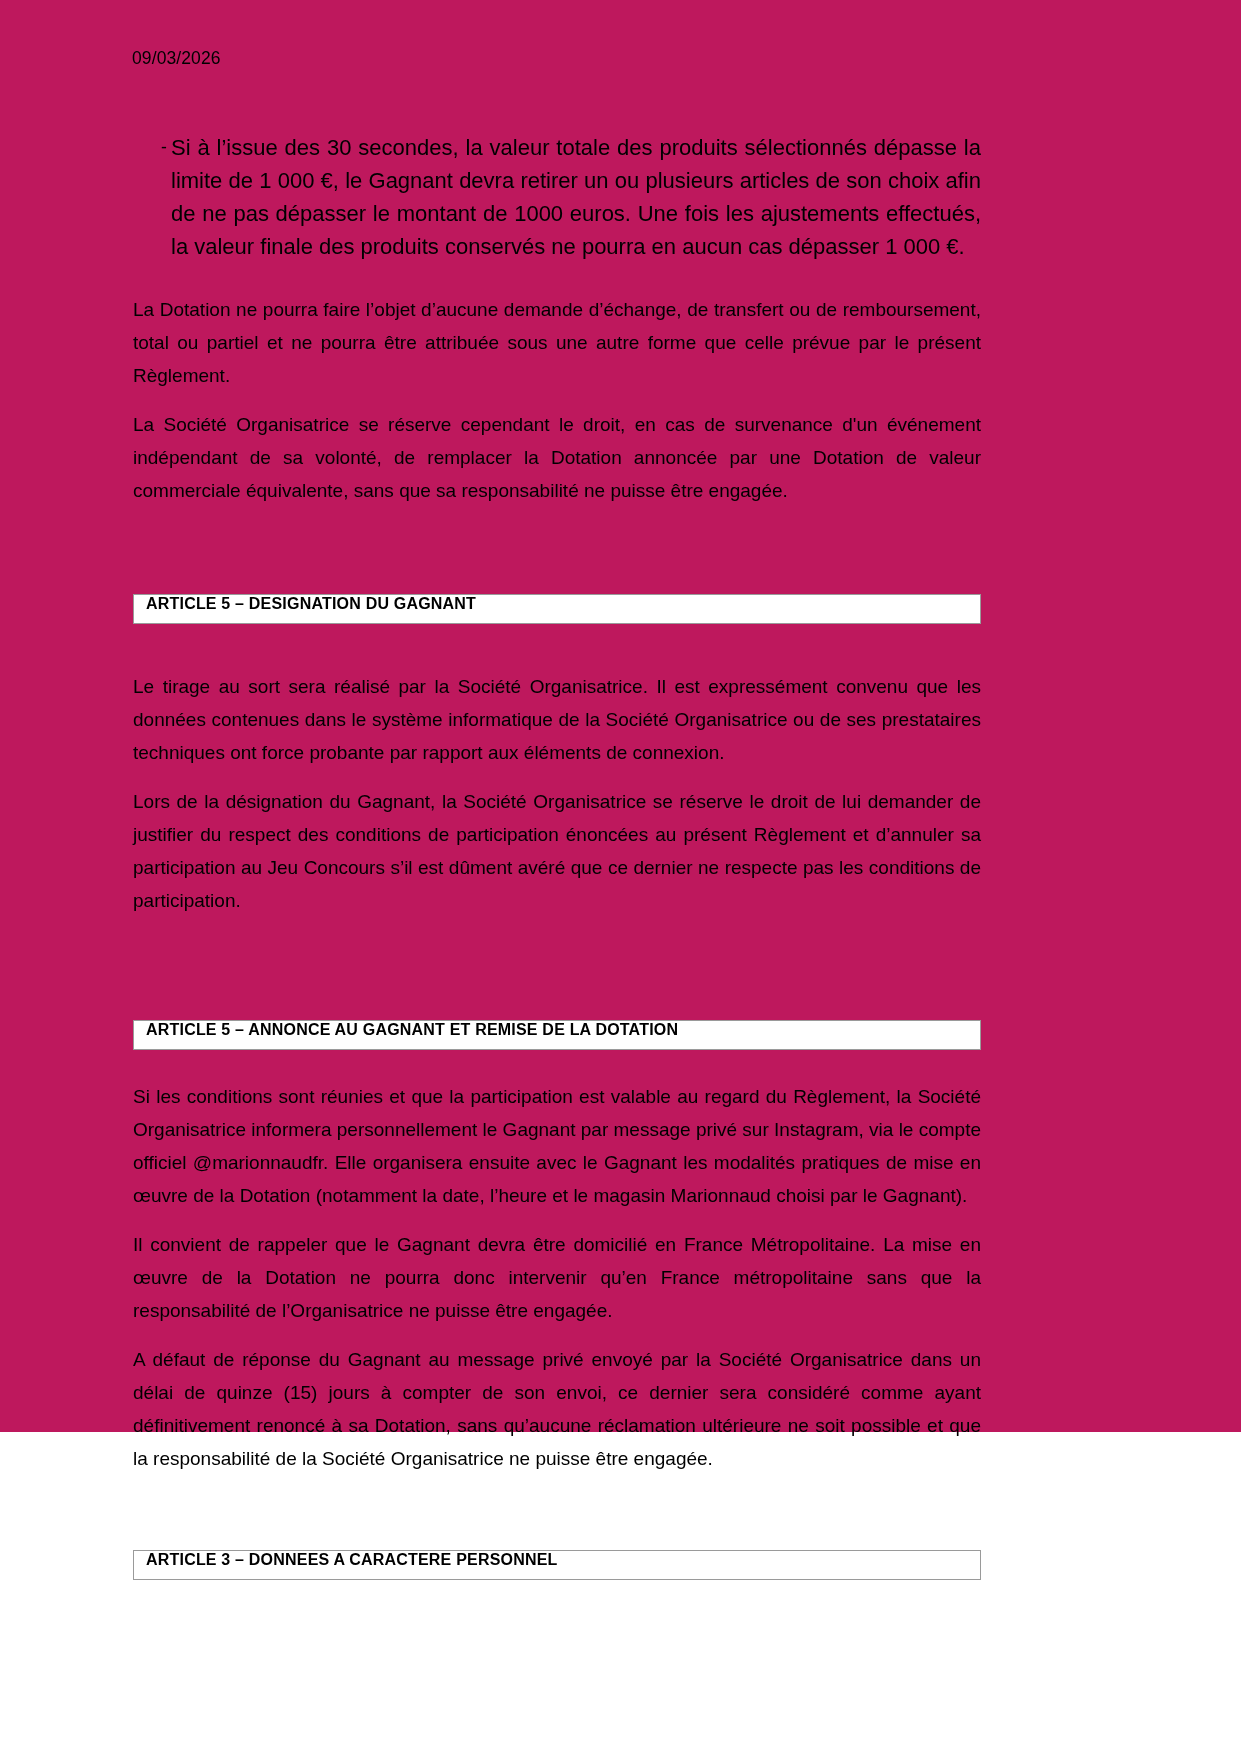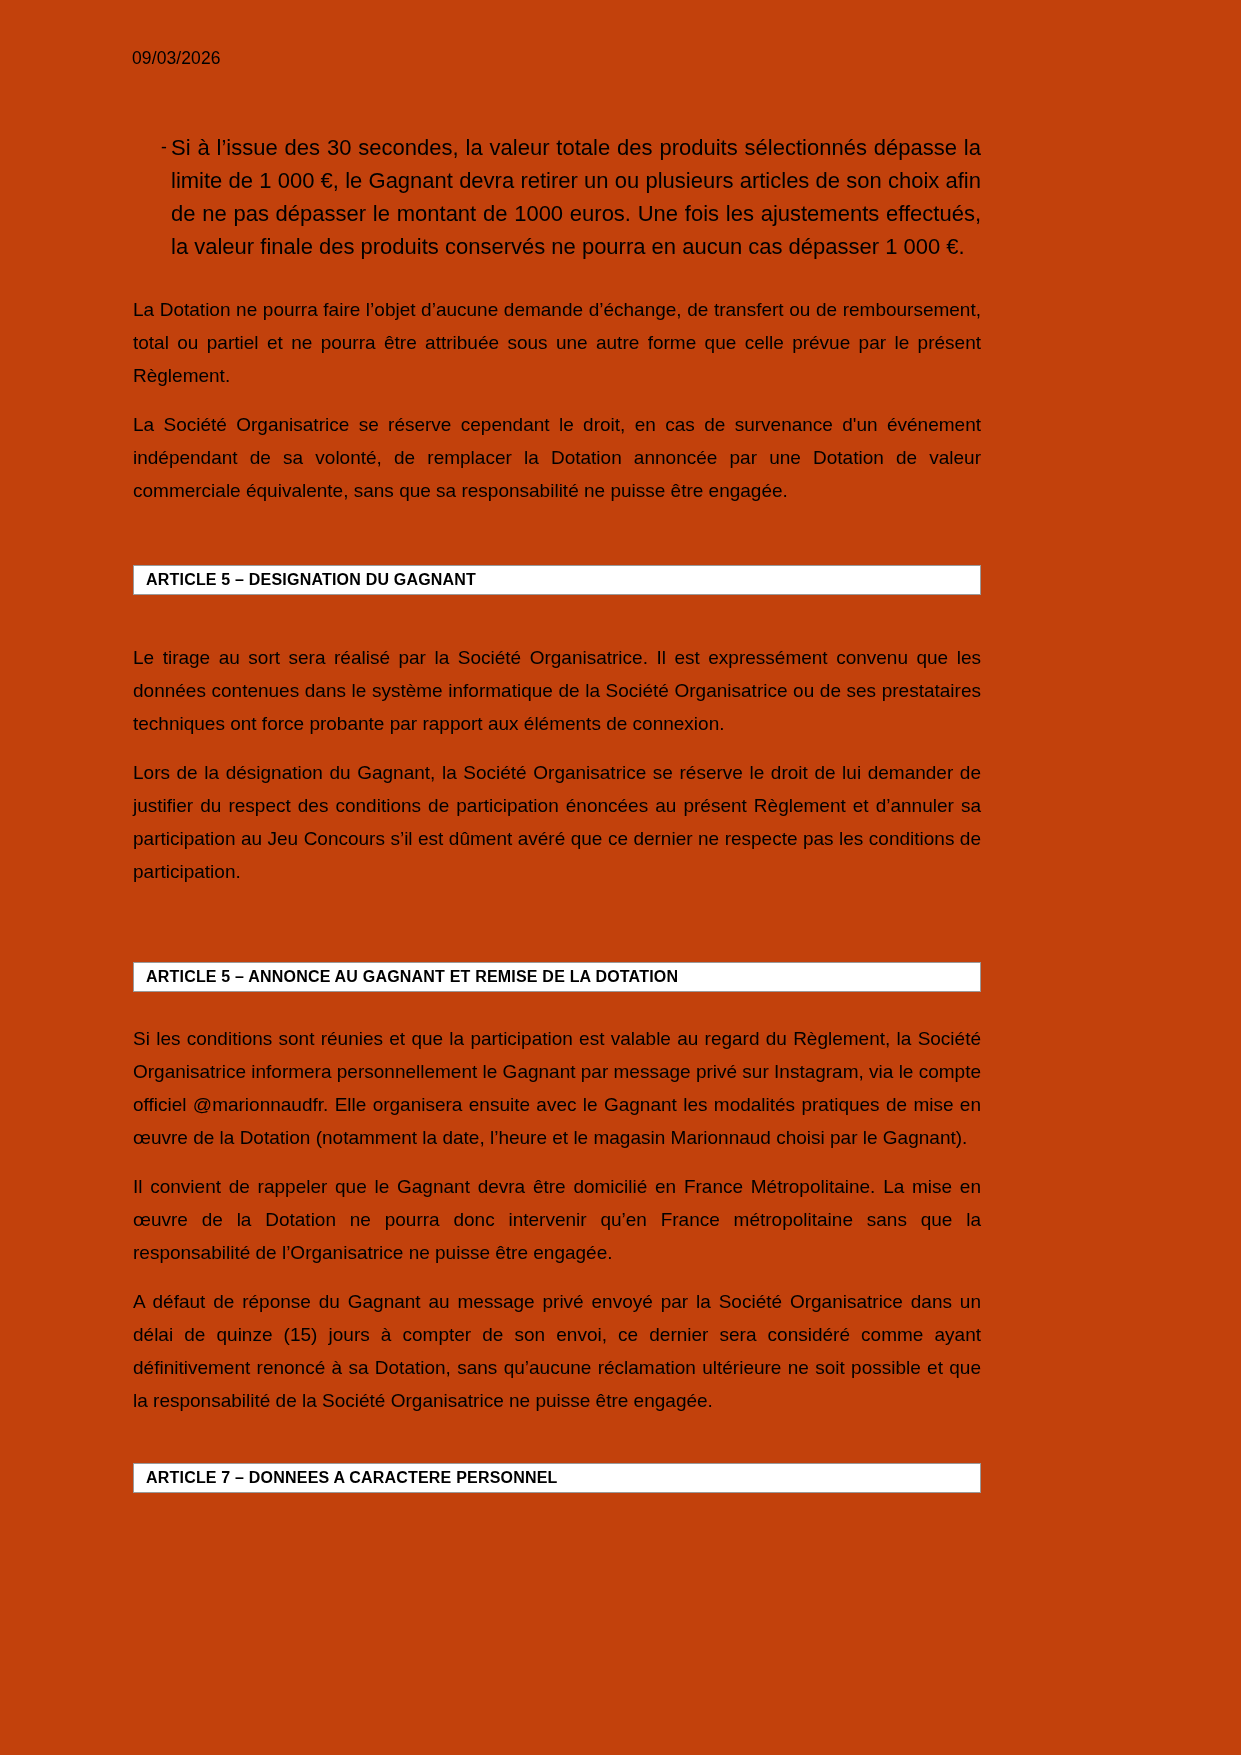--- a/index.html
+++ b/index.html
@@ -11,24 +11,24 @@
     width: 1241px;
     height: 1755px;
     font-family: "Liberation Sans", sans-serif;
     color: #000000;
     position: relative;
     overflow: hidden;
   }
   .page {
     position: relative;
     width: 1241px;
-    height: 1755px;
+    height: 1432px;
     box-sizing: border-box;
     padding: 48px 0 0 0;
-    background: #c2410c;
+    background: #be185d;
   }
   .header-date {
     font-size: 17.5px;
     line-height: 1.2;
     margin: 0 0 0 132px;
     letter-spacing: 0.1px;
   }
   .content {
     margin: 0 auto;
     width: 848px;
@@ -71,26 +71,27 @@
   .gap-md { height: 30px; }
   .gap-lg { height: 46px; }
   .gap-xl { height: 58px; }
 
   .article-heading {
     border: 1px solid #9a9a9a;
     box-sizing: border-box;
     width: 848px;
     height: 30px;
     display: flex;
-    align-items: center;
+    align-items: flex-start;
     padding-left: 12px;
     font-size: 16px;
     font-weight: bold;
     letter-spacing: 0.2px;
     background: #ffffff;
+    margin-top: 29px;
   }
   .article-heading .label { white-space: nowrap; }
 </style>
 </head>
 <body>
 
 <div class="page">
 
   <div class="header-date">09/03/2026</div>
 
@@ -145,17 +146,17 @@
 
     <p class="body">Il convient de rappeler que le Gagnant devra être domicilié en France Métropolitaine. La mise en œuvre de la Dotation ne pourra donc intervenir qu’en France métropolitaine sans que la responsabilité de l’Organisatrice ne puisse être engagée.</p>
 
     <div class="gap-sm"></div>
 
     <p class="body">A défaut de réponse du Gagnant au message privé envoyé par la Société Organisatrice dans un délai de quinze (15) jours à compter de son envoi, ce dernier sera considéré comme ayant définitivement renoncé à sa Dotation, sans qu’aucune réclamation ultérieure ne soit possible et que la responsabilité de la Société Organisatrice ne puisse être engagée.</p>
 
     <div class="gap-lg"></div>
 
     <div class="article-heading">
-      <span class="label">ARTICLE 7 – DONNEES A CARACTERE PERSONNEL</span>
+      <span class="label">ARTICLE 3 – DONNEES A CARACTERE PERSONNEL</span>
     </div>
 
   </div>
 </div>
 
 </body></html>

